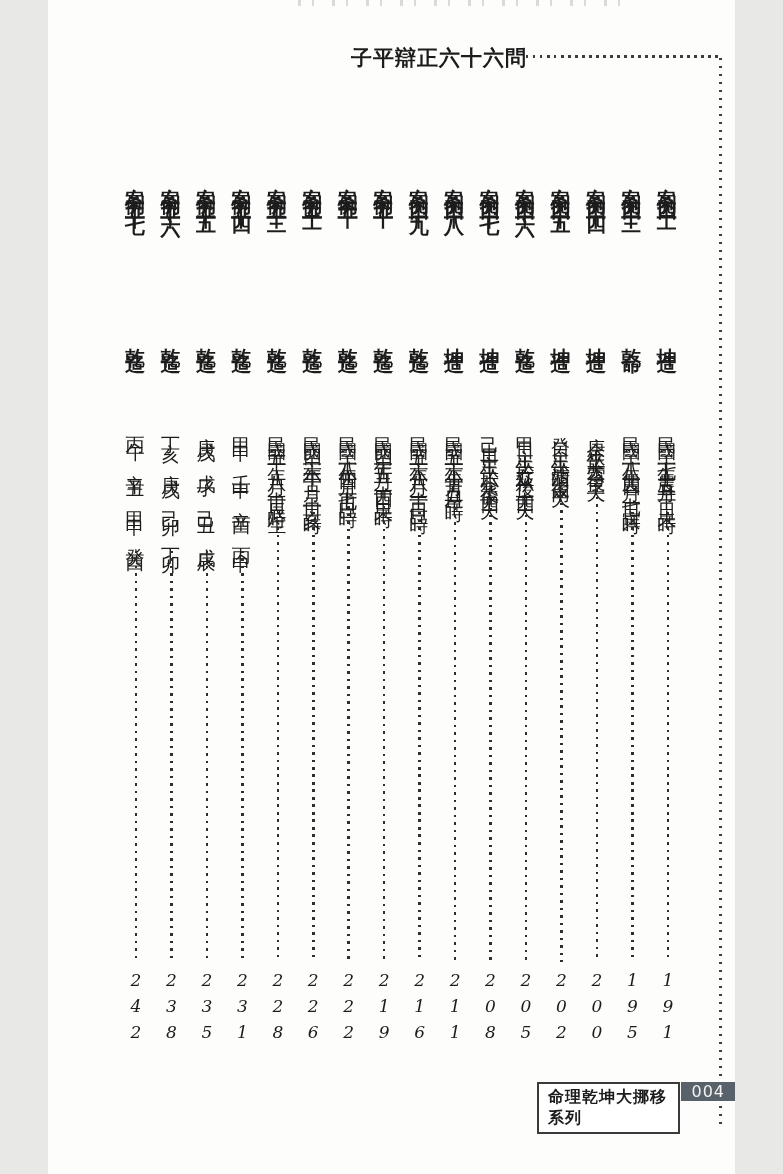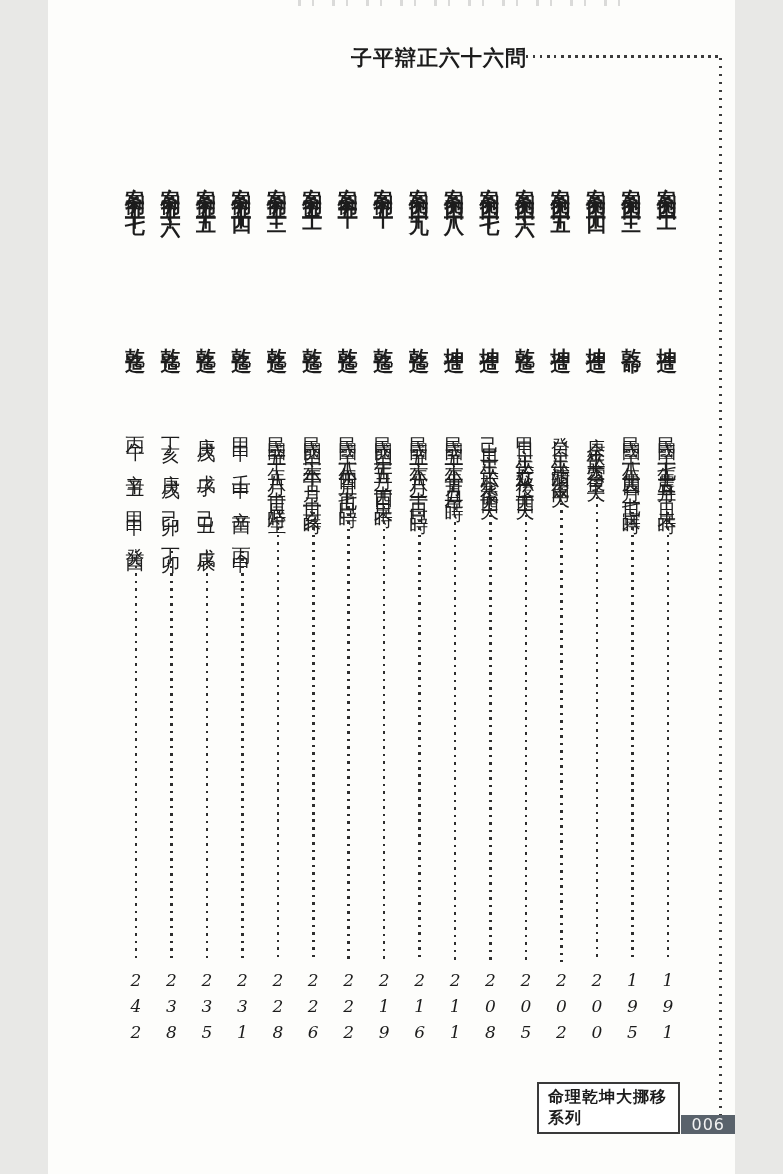--- a/index.html
+++ b/index.html
@@ -63,21 +63,21 @@
     background:repeating-linear-gradient(to bottom,#2e2e2e 0 2.5px,transparent 2.5px 7.5px);
   }
   .page-num{
     flex:none;
     font-size:17px;font-style:italic;letter-spacing:6px;
     font-family:"DejaVu Serif","Liberation Serif",serif;
   }
   
   .footer{
     position:absolute;top:1082px;left:489px;
-    display:flex;align-items:flex-end;
+    display:flex;align-items:flex-start;
   }
   .series-box{
     border:2px solid #3a3a3a;
     padding:3px 9px 3px 9px;
     font-size:16px;font-weight:bold;letter-spacing:1px;
     background:#ffffff;
     display:flex;align-items:center;
   }
   .page-badge{
     background:#59626b;color:#f2f2f2;
@@ -226,17 +226,17 @@
     <span class="dot-leader"></span>
     <span class="v page-num">242</span>
   </div>
 </div>
 
   <div class="footer">
     <div class="series-box">
       <span>命理乾坤大挪移系列</span>
     </div>
     <div class="page-badge">
-      <span>006</span>
+      <span>004</span>
     </div>
   </div>
 
 </div>
 
 </body></html>

